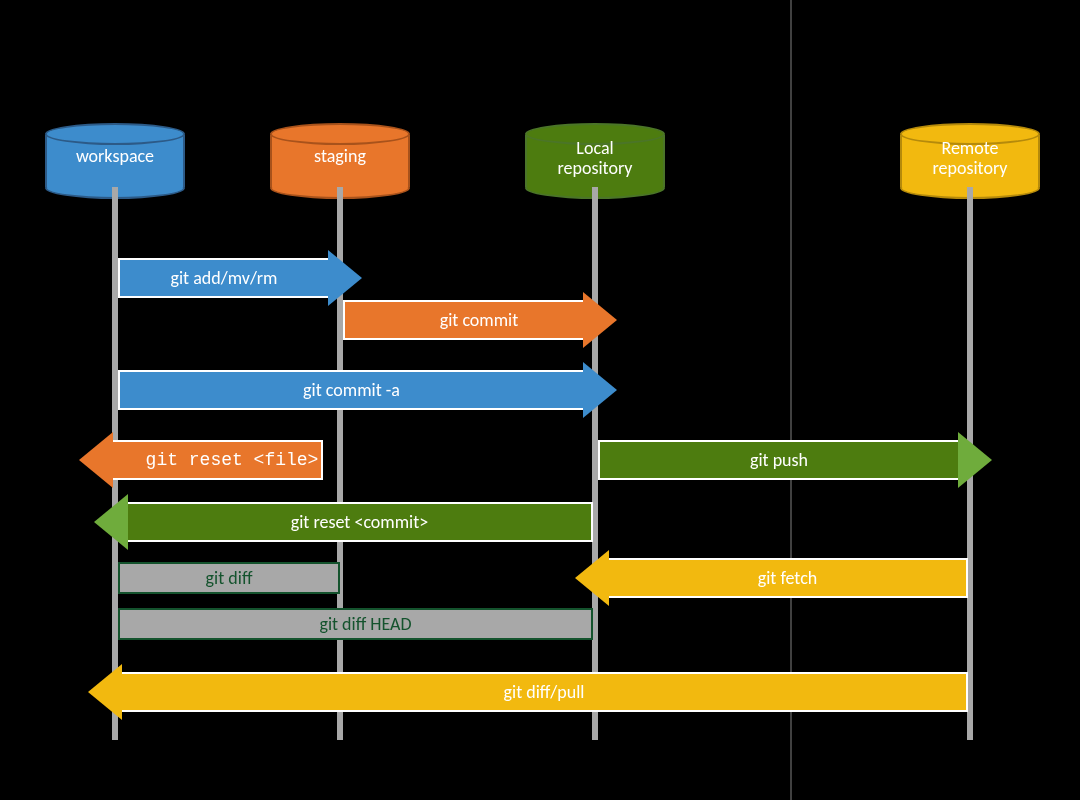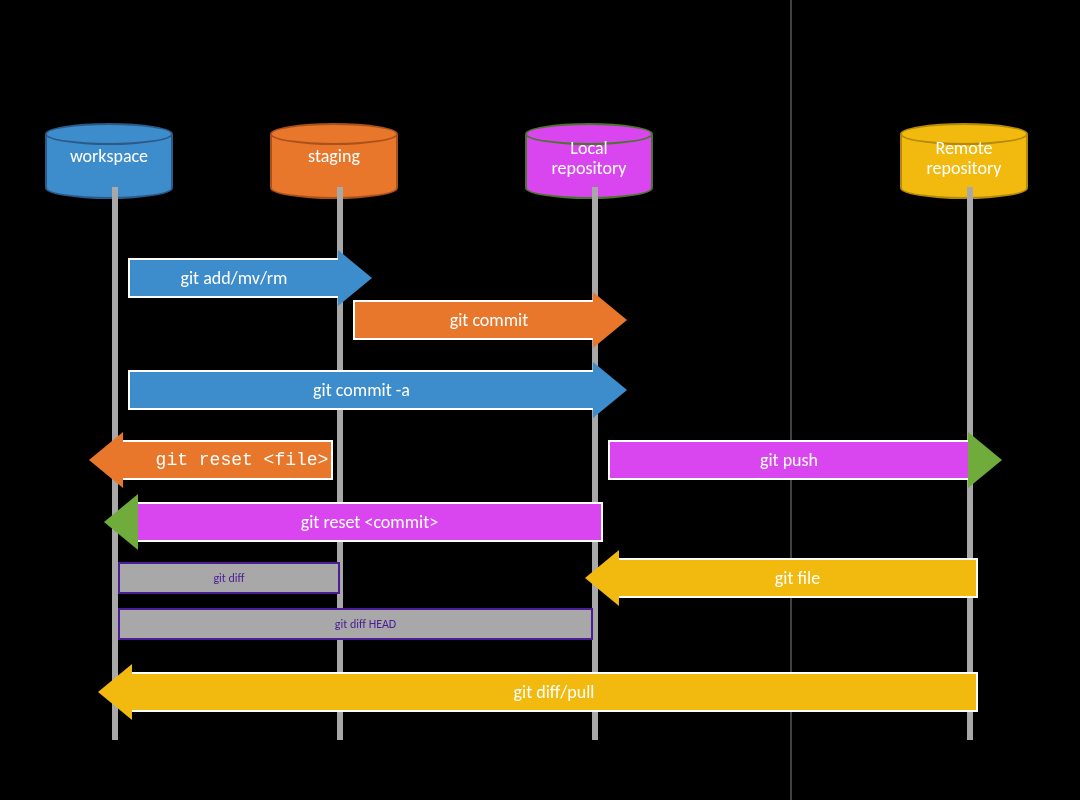--- a/index.html
+++ b/index.html
@@ -26,21 +26,21 @@
     position: absolute;
     width: 2px;
     background: #404040;
     top: 0;
     bottom: 0;
   }
 
   
   .cylinder {
     position: absolute;
-    width: 128px;
+    width: 140px;
     height: 72px;
     top: 125px;
   }
   .cyl-body {
     position: absolute;
     left: 0; right: 0;
     top: 10px; bottom: 10px;
     border-left: 2px solid;
     border-right: 2px solid;
   }
@@ -63,34 +63,33 @@
     line-height: 1.1;
     z-index: 2;
   }
   .cyl-label.two-line { top: 14px; }
 
   
   .blue-fill    { background: #3d8ccc; }
   .blue-border  { border-color: #2c5a87; }
   .orange-fill  { background: #e8762b; padding-left: 30px; }
   .orange-border{ border-color: #a8521b; }
-  .green-fill   { background: #d946ef; }
+  .green-fill   { background: #4d7c0f; }
   .green-border { border-color: #4b7528; }
   .gold-fill    { background: #f2b90f; }
   .gold-border  { border-color: #b58a0b; }
   .grey-fill    { background: #a8a8a8; }
   .grey-border  { border-color: #7a7a7a; }
 
   
   .arrow {
     position: absolute;
     display: flex;
     align-items: stretch;
     height: 40px;
-    margin-left: 10px;
   }
   .arrow .shaft {
     flex: 1;
     display: flex;
     align-items: center;
     justify-content: center;
     color: #fff;
     font-size: 18px;
     white-space: nowrap;
     border-top: 2px solid;
@@ -113,22 +112,22 @@
   .arrow.right .shaft { border-left: 2px solid; }
   .arrow.left  .shaft { border-right: 2px solid; }
 
   
   .bar {
     position: absolute;
     height: 32px;
     display: flex;
     align-items: center;
     justify-content: center;
-    color: #4c1d95;
-    font-size: 12px;
+    color: #14532d;
+    font-size: 18px;
     border: 2px solid;
   }
 
   
   .arrow.blue  .head.right-h   { border-left-color: #3d8ccc; }
   .arrow.orange .head.right-h  { border-left-color: #e8762b; }
   .arrow.orange .head.left-h   { border-right-color:#e8762b; }
   .arrow.green .head.right-h   { border-left-color: #6fac3c; }
   .arrow.green .head.left-h    { border-right-color:#6fac3c; }
   .arrow.gold  .head.left-h    { border-right-color:#f2b90f; }
@@ -201,21 +200,21 @@
   <div class="head left-h"></div>
   <div class="shaft green-fill green-border">git reset &lt;commit&gt;</div>
 </div>
 
 <div class="bar grey-fill grey-border" style="left:118px; width: 222px; top: 562px;">
   <span>git diff</span>
 </div>
 
 <div class="arrow left gold" style="left:575px; width: 393px; top: 558px;">
   <div class="head left-h"></div>
-  <div class="shaft gold-fill gold-border">git file</div>
+  <div class="shaft gold-fill gold-border">git fetch</div>
 </div>
 
 <div class="bar grey-fill grey-border" style="left:118px; width: 475px; top: 608px; padding-left: 20px;">
   <span>git diff HEAD</span>
 </div>
 
 <div class="arrow left gold" style="left:88px; width: 880px; top: 672px;">
   <div class="head left-h"></div>
   <div class="shaft gold-fill gold-border">git diff/pull</div>
 </div>

